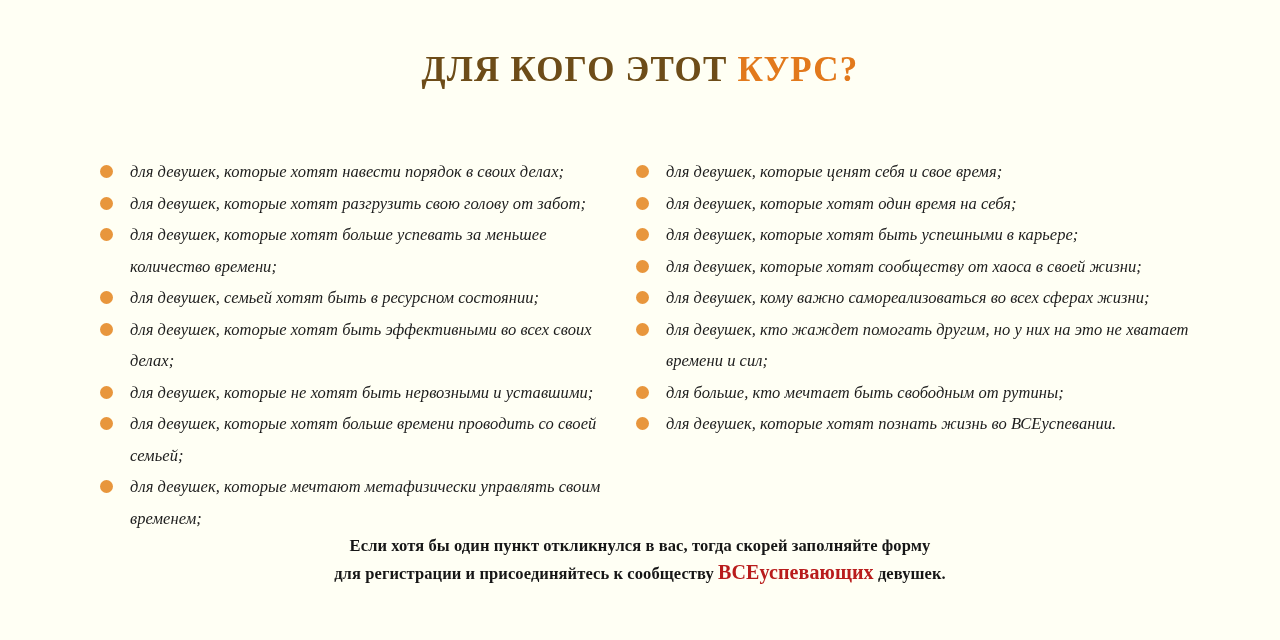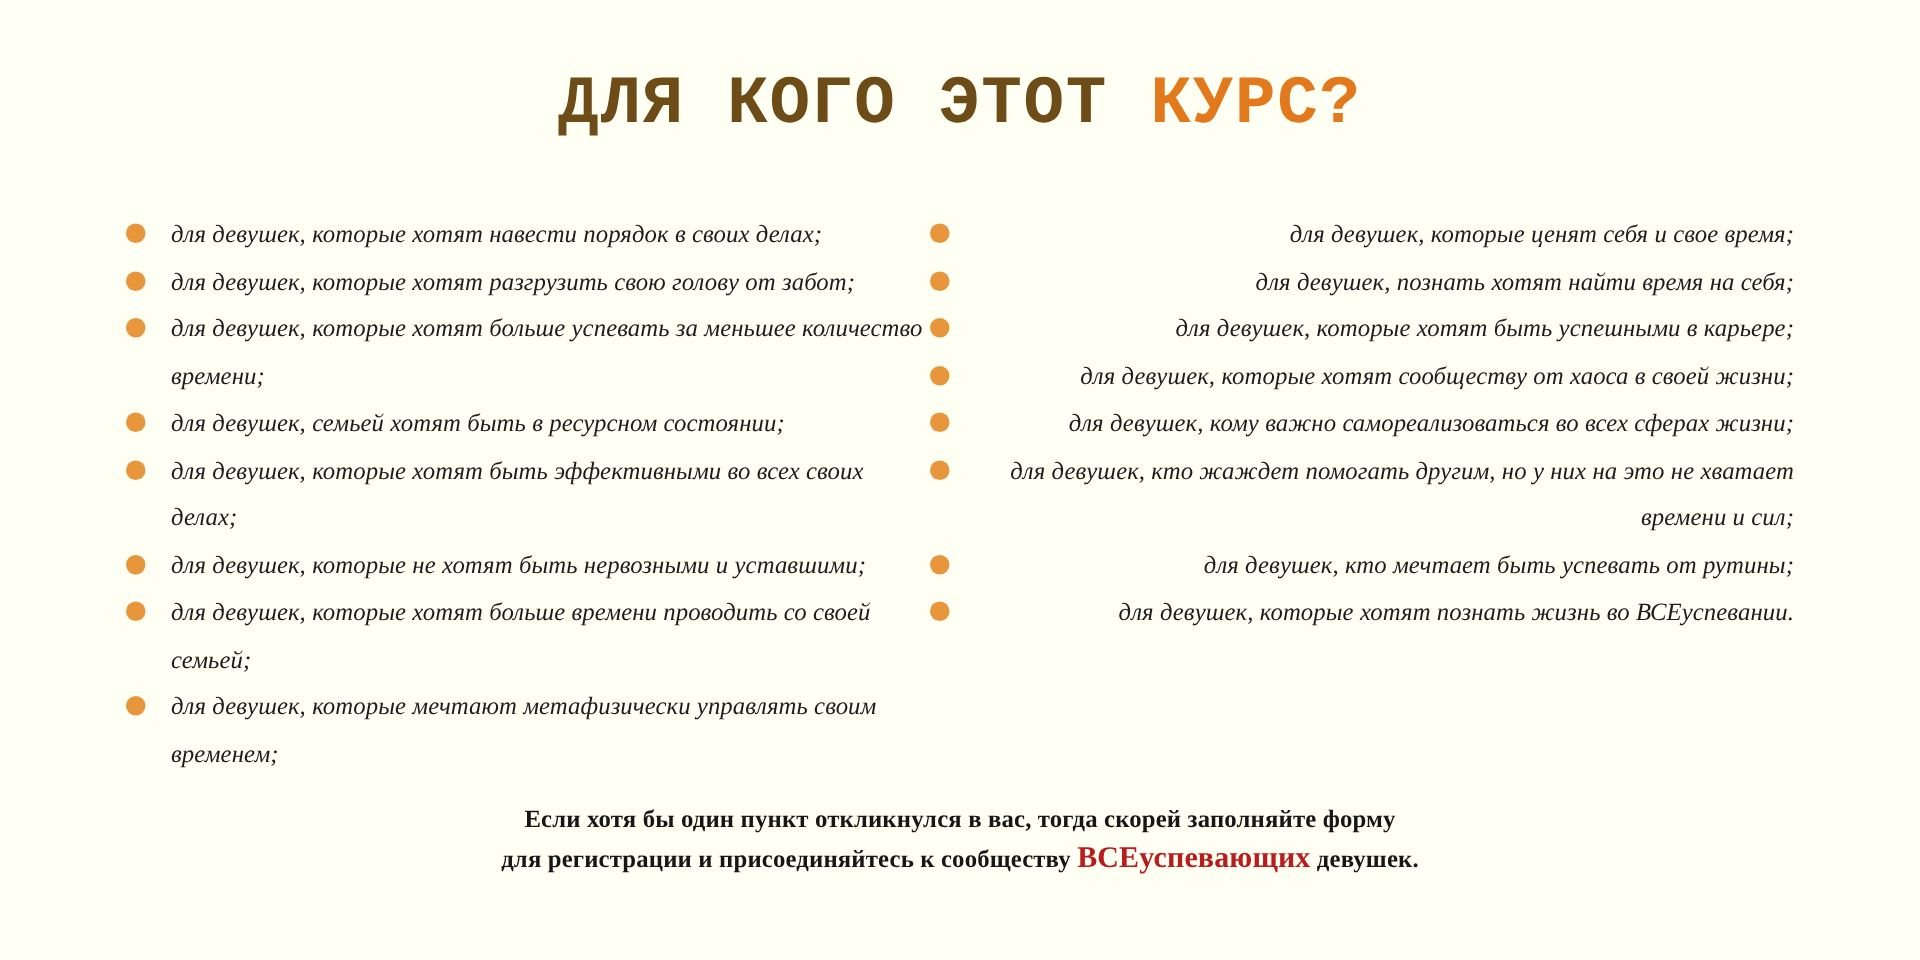--- a/index.html
+++ b/index.html
@@ -24,23 +24,23 @@
 
   
   .title-wrap {
     position: absolute;
     top: 48px;
     left: 0;
     width: 1280px;
     text-align: center;
   }
   .title {
-    font-family: Liberation Mono, monospace;
+    font-family: Liberation Serif, serif;
     font-weight: 700;
-    font-size: 45px;
+    font-size: 35px;
     letter-spacing: 1.2px;
     line-height: 44px;
     color: #6d4c18;
     white-space: nowrap;
     margin: 0;
   }
   .title .accent {
     color: #e2791c;
   }
 
@@ -57,26 +57,25 @@
     box-sizing: border-box;
   }
   .col-left {
     width: 620px;
     padding-left: 84px;
     padding-right: 0px;
   }
   .col-right {
     width: 660px;
     padding-left: 0px;
-    text-align: right;
   }
 
   ul.bullets {
     list-style: none;
-    margin: 0;
+    margin: 16px;
     padding: 0;
   }
   ul.bullets li {
     position: relative;
     padding-left: 30px;
     margin: 0 0 0 0;
     font-family: "Liberation Serif", "DejaVu Serif", serif;
     font-style: italic;
     font-size: 16.5px;
     line-height: 31.5px;
@@ -143,26 +142,26 @@
         <li><span class="dot"></span><span>для девушек, которые хотят быть эффективными во всех своих делах;</span></li>
         <li><span class="dot"></span><span>для девушек, которые не хотят быть нервозными и уставшими;</span></li>
         <li><span class="dot"></span><span>для девушек, которые хотят больше времени проводить со своей семьей;</span></li>
         <li><span class="dot"></span><span>для девушек, которые мечтают метафизически управлять своим временем;</span></li>
       </ul>
     </div>
 
     <div class="col col-right">
       <ul class="bullets">
         <li><span class="dot"></span><span>для девушек, которые ценят себя и свое время;</span></li>
-        <li><span class="dot"></span><span>для девушек, познать хотят найти время на себя;</span></li>
+        <li><span class="dot"></span><span>для девушек, которые хотят один время на себя;</span></li>
         <li><span class="dot"></span><span>для девушек, которые хотят быть успешными в карьере;</span></li>
         <li><span class="dot"></span><span>для девушек, которые хотят сообществу от хаоса в своей жизни;</span></li>
         <li><span class="dot"></span><span>для девушек, кому важно самореализоваться во всех сферах жизни;</span></li>
         <li><span class="dot"></span><span>для девушек, кто жаждет помогать другим, но у них на это не хватает времени и сил;</span></li>
-        <li><span class="dot"></span><span>для девушек, кто мечтает быть успевать от рутины;</span></li>
+        <li><span class="dot"></span><span>для больше, кто мечтает быть свободным от рутины;</span></li>
         <li><span class="dot"></span><span>для девушек, которые хотят познать жизнь во ВСЕуспевании.</span></li>
       </ul>
     </div>
 
   </div>
 
   <div class="footer">
     <span class="line">Если хотя бы один пункт откликнулся в вас, тогда скорей заполняйте форму</span>
     <span class="line"><span>для регистрации и присоединяйтесь к сообществу </span><span class="accent-word">ВСЕуспевающих</span><span> девушек.</span></span>
   </div>

